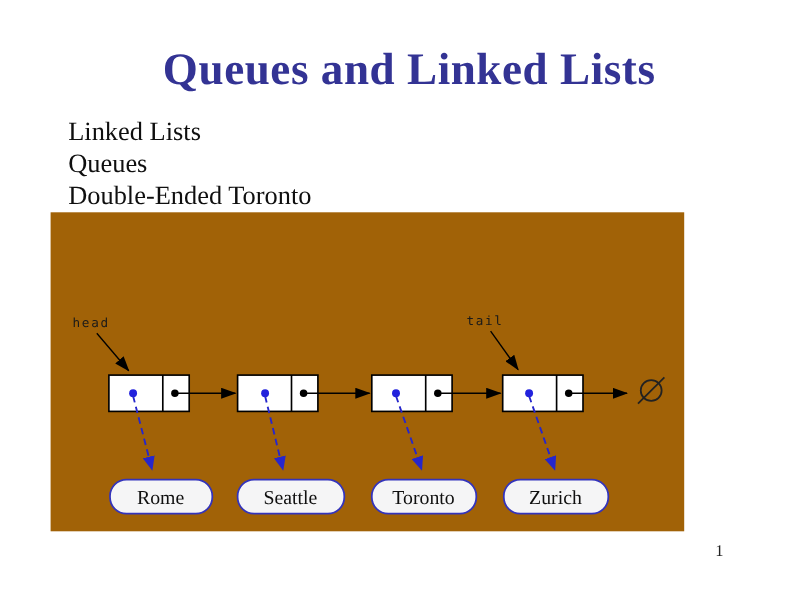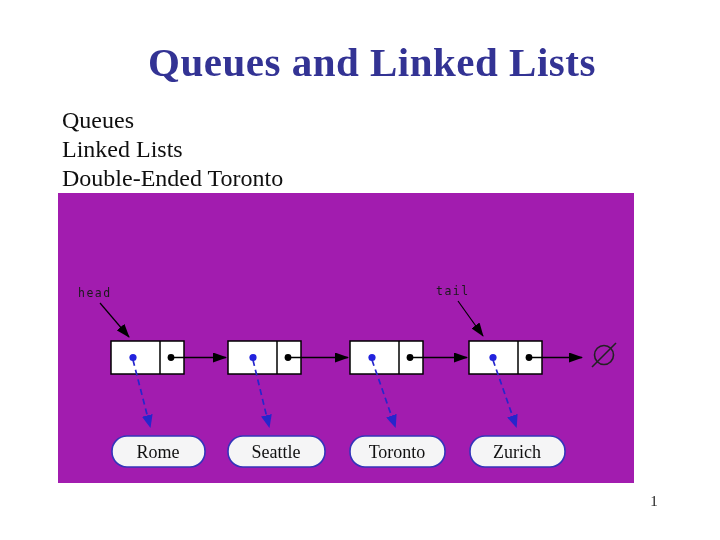--- a/index.html
+++ b/index.html
@@ -33,25 +33,25 @@
     position: absolute;
     left: 62px;
     top: 106px;
     font-family: "Liberation Serif", serif;
     font-size: 24px;
     line-height: 29px;
     color: #0f0f0f;
   }
   .diagram {
     position: absolute;
-    left: 58px;
+    left: 46px;
     top: 193px;
     width: 576px;
     height: 290px;
-    background: #a21caf;
+    background: #a16207;
     text-decoration: underline;
   }
   .diagram svg { display: block; }
   .ptr-label {
     font-family: "DejaVu Sans Mono", monospace;
     font-size: 11.5px;
     letter-spacing: 1.5px;
     fill: #1a1a1a;
   }
   .city-label {
@@ -72,22 +72,22 @@
   }
 </style>
 </head>
 <body>
 
 <div class="slide">
 
   <h1 class="title">Queues and Linked Lists</h1>
 
   <div class="bullets">
+    <div>Linked Lists</div>
     <div>Queues</div>
-    <div>Linked Lists</div>
     <div>Double-Ended Toronto</div>
   </div>
 
   <div class="diagram">
     <svg width="576" height="290" viewBox="0 0 576 290">
       <defs>
         <marker id="arrow-black" markerUnits="userSpaceOnUse" markerWidth="14" markerHeight="10" refX="13" refY="5" orient="auto">
           <path d="M0,0 L14,5 L0,10 Z" fill="#000000"></path>
         </marker>
         <marker id="arrow-blue" markerUnits="userSpaceOnUse" markerWidth="13" markerHeight="11" refX="11" refY="5.5" orient="auto">

